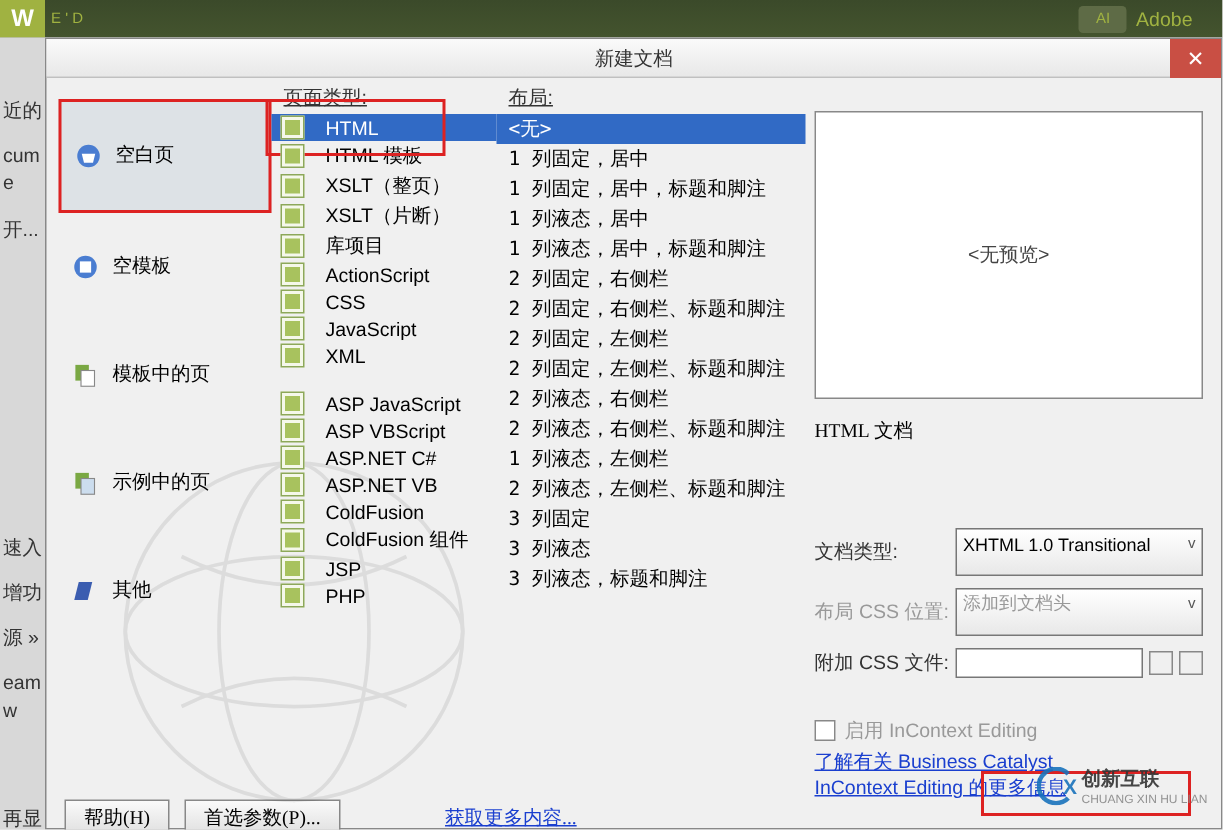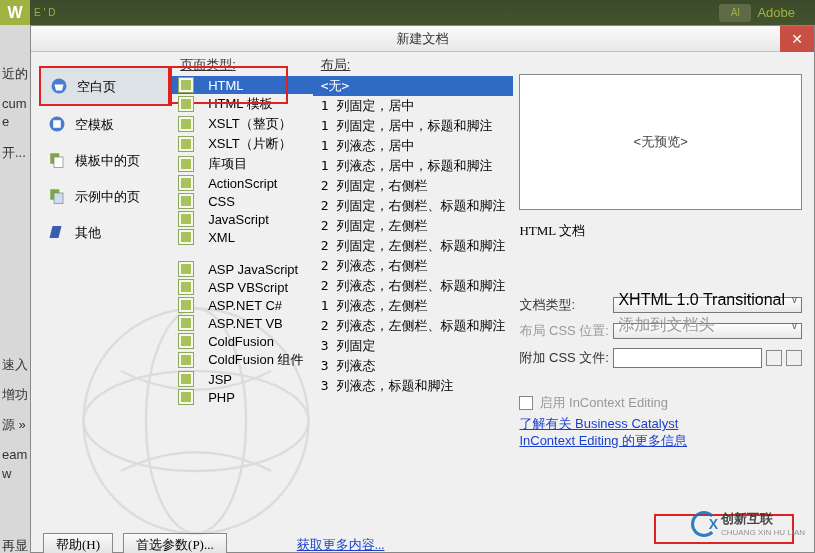--- a/index.html
+++ b/index.html
@@ -9,42 +9,42 @@
 .ed-text { color: #a0b241; font-size: 10px; padding-left: 4px; }
 .adobe-badge { margin-left: auto; margin-right: 20px; display: flex; align-items: center; gap: 6px; color: #a0b241; }
 .adobe-icon { width: 32px; height: 18px; background: #5e6b46; border-radius: 3px; display: inline-block; color:#a0b241; font-size:10px; text-align:center; line-height:18px;margin-left:40px;}
 .leftcol { position: absolute; left: 0; top: 25px; width: 30px; height: 528px; background: #d8d8d8; color: #333; font-size: 12px; padding: 40px 2px 0 2px; word-break: break-all; }
 .leftcol div { margin-bottom: 12px; line-height: 1.4; }
 .dialog { position: absolute; left: 30px; top: 25px; right: 0; bottom: 0; background: #f0f0f0; border: 1px solid #888; }
 .dlg-title { height: 26px; background: linear-gradient(#fafafa, #e8e8e8); border-bottom: 1px solid #c0c0c0; text-align: center; line-height: 26px; color: #333; position: relative; }
 .close-btn { position: absolute; right: 0; top: 0; width: 34px; height: 26px; background: #c94f44; color: #fff; display: flex; align-items: center; justify-content: center; font-size: 14px; }
 .dlg-body { display: flex; height: 472px; }
 .cat-col { width: 150px; padding: 14px 0 0 8px; }
-.cat-item { display: flex; align-items: flex-end; gap: 8px; padding: 8px 8px; cursor: pointer; }
+.cat-item { display: flex; align-items: flex-start; gap: 8px; padding: 26px 8px; cursor: pointer; }
 .cat-item.selected { background: #dde2e6; border: 2px solid #d22; }
 .cat-icon { width: 20px; height: 20px; display: inline-flex; align-items: center; justify-content: center; }
 .cat-icon.blank svg {width:18px;height:18px;}
 .pagetype-col { width: 150px; padding: 4px 0 0 0; position: relative; }
 .col-head { font-size: 13px; color: #333; padding-left: 8px; margin-bottom: 2px; text-decoration: underline; }
 .redbox1 { position: absolute; left:-4px; top: 14px; width: 120px; height: 38px; border: 2px solid #d22; pointer-events: none; }
 .pt-item { display: flex; align-items: center; gap: 14px; padding: 1px 6px; cursor: pointer; white-space: nowrap; font-family: "SimSun", monospace; }
 .pt-item.selected { background: #316ac5; color: #fff; }
 .pt-icon { width: 16px; height: 16px; border: 1px solid #8da85a; background: #f5f8ea; position: relative; }
 .pt-icon::after { content:''; position:absolute; left:2px; top:2px; width:10px; height:10px; background:#a8c25e; }
 .pt-sep { height: 14px; }
 .layout-col { width: 206px; padding: 4px 0 0 0; }
 .lay-item { padding: 1px 8px; cursor: pointer; white-space: nowrap; font-family: "SimSun", monospace; }
 .lay-item.selected { background: #316ac5; color: #fff; }
 .right-col { flex: 1; padding: 4px 12px 0 6px; }
-.preview-box { width: 100%; height: 136px; border: 1px solid #888; background: #fff; display: flex; align-items: center; justify-content: center; color: #444; margin-top: 18px; }
+.preview-box { width: 100%; height: 192px; border: 1px solid #888; background: #fff; display: flex; align-items: center; justify-content: center; color: #444; margin-top: 18px; }
 .r-label { margin-top: 12px; font-family: "SimSun"; }
 .r-row { display: flex; align-items: center; margin-top: 8px; gap: 4px; font-family: "SimSun"; white-space: nowrap;}
 .r-row label { width: 90px; color: #333; }
 .r-row.dim label, .r-row.dim .sel { color: #999; }
-.sel { flex: 1; height: 16px; border: 1px solid #777; background: linear-gradient(#fff,#e8e8e8); display: flex; align-items: center; padding: 0 16px 11px 4px; position: relative; font-size: 16px; }
+.sel { flex: 1; height: 32px; border: 1px solid #777; background: linear-gradient(#fff,#e8e8e8); display: flex; align-items: center; padding: 0 16px 11px 4px; position: relative; font-size: 12px; }
 .sel::after { content:'v'; position:absolute; right:4px; color:#555; font-size:10px; }
 .txtin { flex:1; height: 20px; border: 1px solid #777; background:#fff; padding: 0 4px; font-size: 12px; }
 .icon-mini { width: 16px; height: 16px; border: 1px solid #888; background: #f0f0f0; display:inline-block; }
 .chkrow { margin-top: 26px; display: flex; align-items: center; gap: 6px; font-family:"SimSun"; color:#999;}
 .chk { width: 14px; height: 14px; border: 1px solid #888; background: #fff; }
 .linkblock { margin-top: 4px; font-family:"SimSun"; color:#1a3fcf; line-height:1.3; }
 .linkblock span { text-decoration: underline; }
 .dlg-foot { height: 42px; display: flex; align-items: center; gap: 10px; padding: 0 12px; }
 .btn { height: 24px; padding: 0 12px; border: 1px solid #888; background: linear-gradient(#fafafa,#e0e0e0); cursor: pointer; font-family:"SimSun"; }
 .foot-link { color: #1a3fcf; text-decoration: underline; margin-left: 60px; cursor: pointer; font-family:"SimSun"; }

